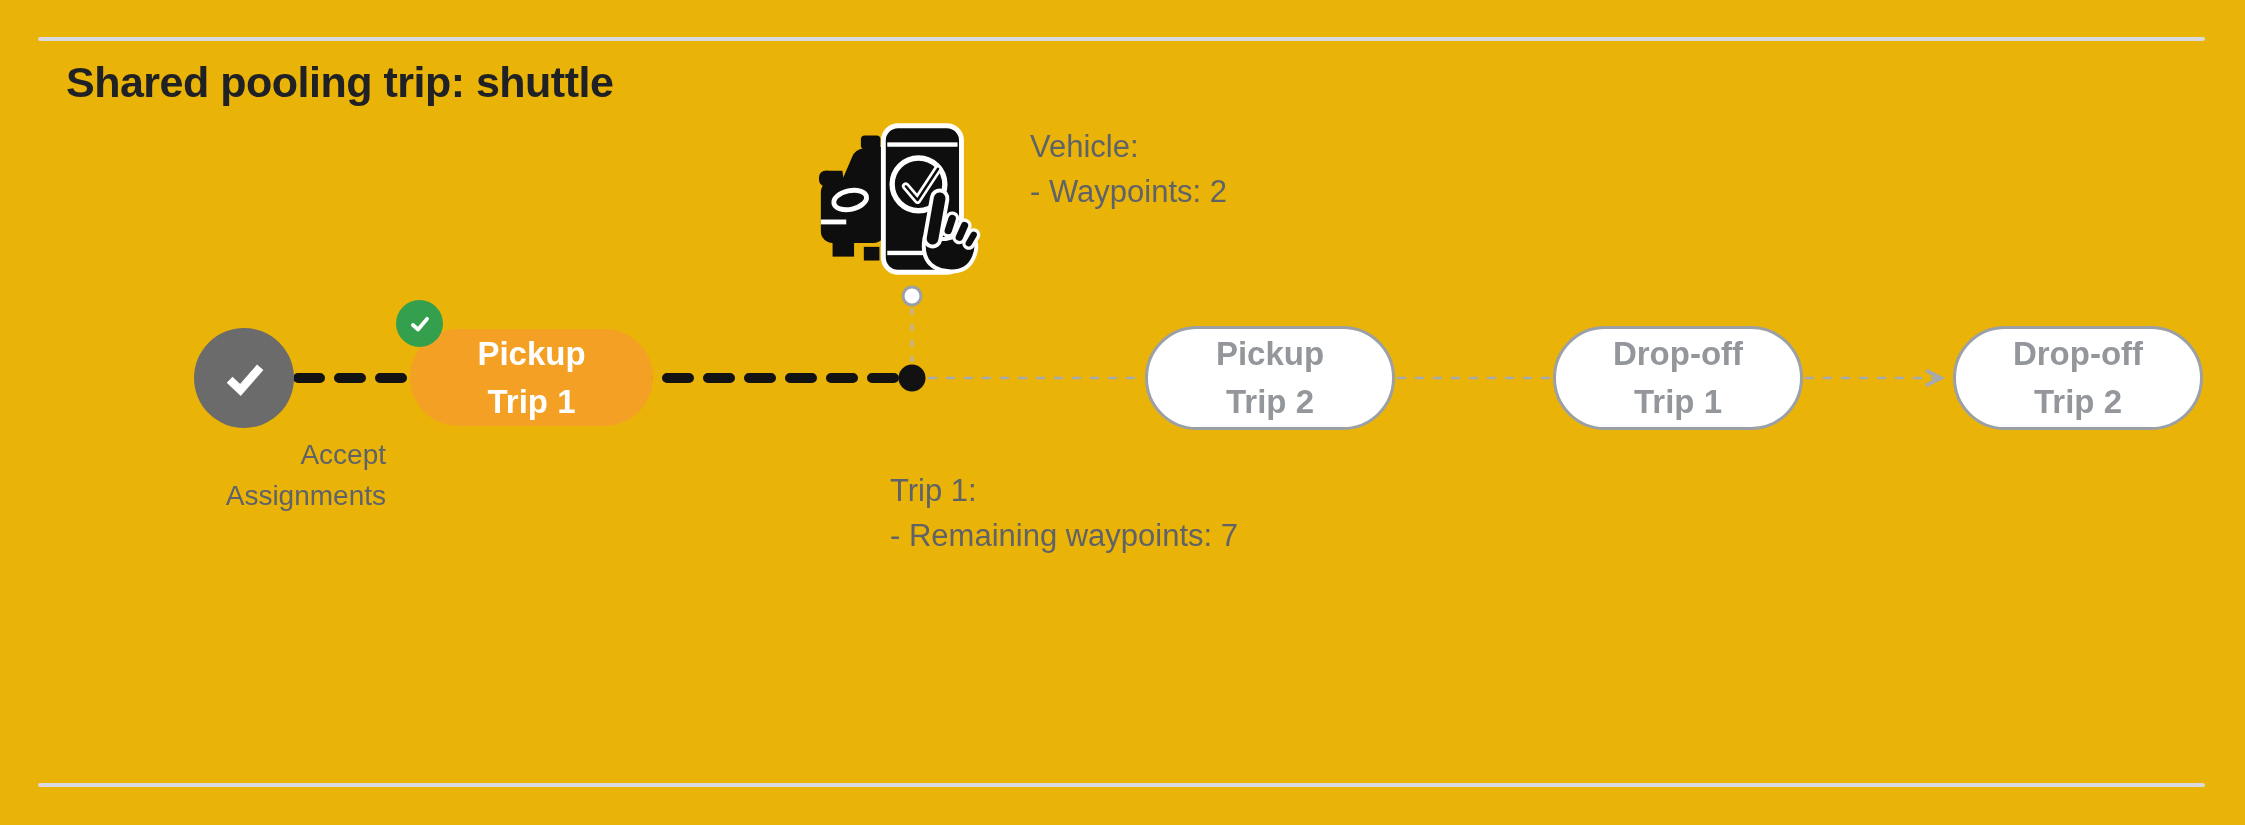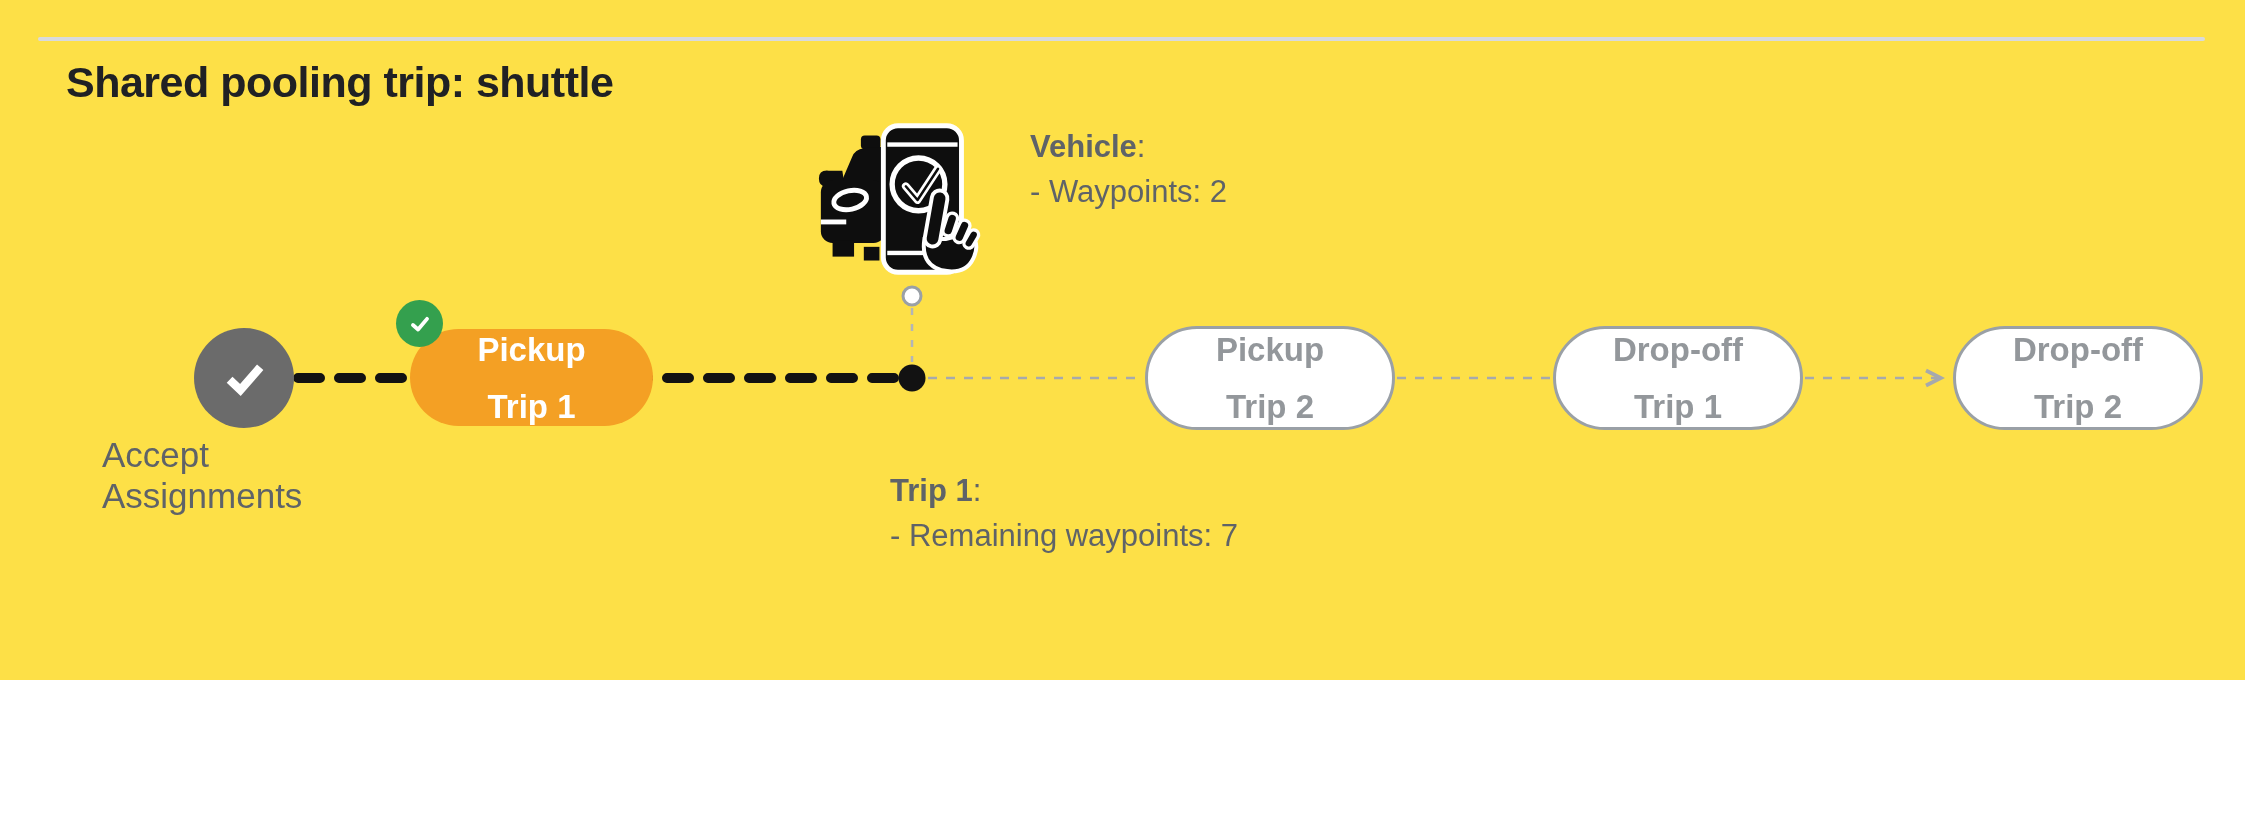--- a/index.html
+++ b/index.html
@@ -3,61 +3,61 @@
 <meta charset="utf-8">
 <style>
   :root{
     --orange:#F4A024; --green:#34A04E; --gray-node:#6B6B6B;
     --outline-gray:#9AA0A6; --pill-text:#93979B; --text-gray:#5F6368;
     --title-text:#202124; --divider:#D8DADD; --connector-gray:#A6A9AD; --ink:#121212;
   }
   *{box-sizing:border-box;margin:0;padding:0}
   html,body{background:#fff}
   body{font-family:"Liberation Sans","DejaVu Sans",sans-serif;}
-  .canvas{position:relative;width:2245px;height:680px;background:#fde047;overflow:hidden}
+  .canvas{position:relative;width:2245px;height:825px;background:#eab308;overflow:hidden}
 
   .divider{position:absolute;left:38px;width:2167px;height:4px;background:var(--divider);border-radius:2px}
   .divider.top{top:37px}
   .divider.bottom{top:783px}
 
   .page-title{position:absolute;left:66px;top:58px;font-size:43px;font-weight:bold;
     color:var(--title-text);letter-spacing:-0.5px;white-space:nowrap}
 
   svg.connector-layer{position:absolute;left:0;top:0;z-index:1}
   .dash-bold{stroke:var(--ink);stroke-width:10;stroke-dasharray:22 19;stroke-linecap:round}
   .dash-thin{stroke:var(--connector-gray);stroke-width:2.5;stroke-dasharray:9 9}
   .dash-stem{stroke:#B3B5B8;stroke-width:2.5;stroke-dasharray:7 9}
   .stem-circle{fill:#fff;stroke:var(--outline-gray);stroke-width:3}
   .pos-dot{fill:var(--ink)}
 
   .node-circle{position:absolute;left:194px;top:328px;width:100px;height:100px;border-radius:50%;
     background:var(--gray-node);z-index:2;display:flex;align-items:center;justify-content:center}
 
   .pill{position:absolute;z-index:2;display:flex;align-items:center;justify-content:center;
-    text-align:center;font-weight:bold;font-size:33px;line-height:57px}
+    text-align:center;font-weight:bold;font-size:33px;line-height:48px}
   .pill .node-label{white-space:pre-line}
   .pill.active{left:410px;top:329px;width:243px;height:97px;border-radius:48.5px;
     background:var(--orange);color:#fff}
   .pill.upcoming{top:326px;width:250px;height:104px;border-radius:52px;background:#fff;
     border:3px solid var(--outline-gray);color:var(--pill-text)}
   .pill.p2{left:1145px}
   .pill.p3{left:1553px}
   .pill.p4{left:1953px}
 
   .badge{position:absolute;left:396px;top:300px;width:47px;height:47px;border-radius:50%;
     background:var(--green);z-index:3;display:flex;align-items:center;justify-content:center}
 
-  .node-caption{position:absolute;left:102px;top:434px;width:284px;text-align:left;
-    color:var(--text-gray);font-size:35px;line-height:41px;white-space:pre-line;z-index:2}
+  .node-caption{position:absolute;left:102px;top:434px;width:284px;text-align:right;
+    color:var(--text-gray);font-size:28px;line-height:41px;white-space:pre-line;z-index:2}
 
   .vehicle-icon{position:absolute;left:814px;top:116px;z-index:2}
 
   .info-block{position:absolute;color:var(--text-gray);font-size:31px;line-height:45px;z-index:2}
   .info-block .line{white-space:pre-wrap}
-  .info-block .bold{font-weight:bold}
+  .info-block .bold{font-weight:normal}
   .vehicle-info{left:1030px;top:124px}
   .trip-details{left:890px;top:468px}
 </style>
 </head>
 <body>
 
 <div class="canvas">
 
   <div class="divider top"></div>
   <div class="divider bottom"></div>

